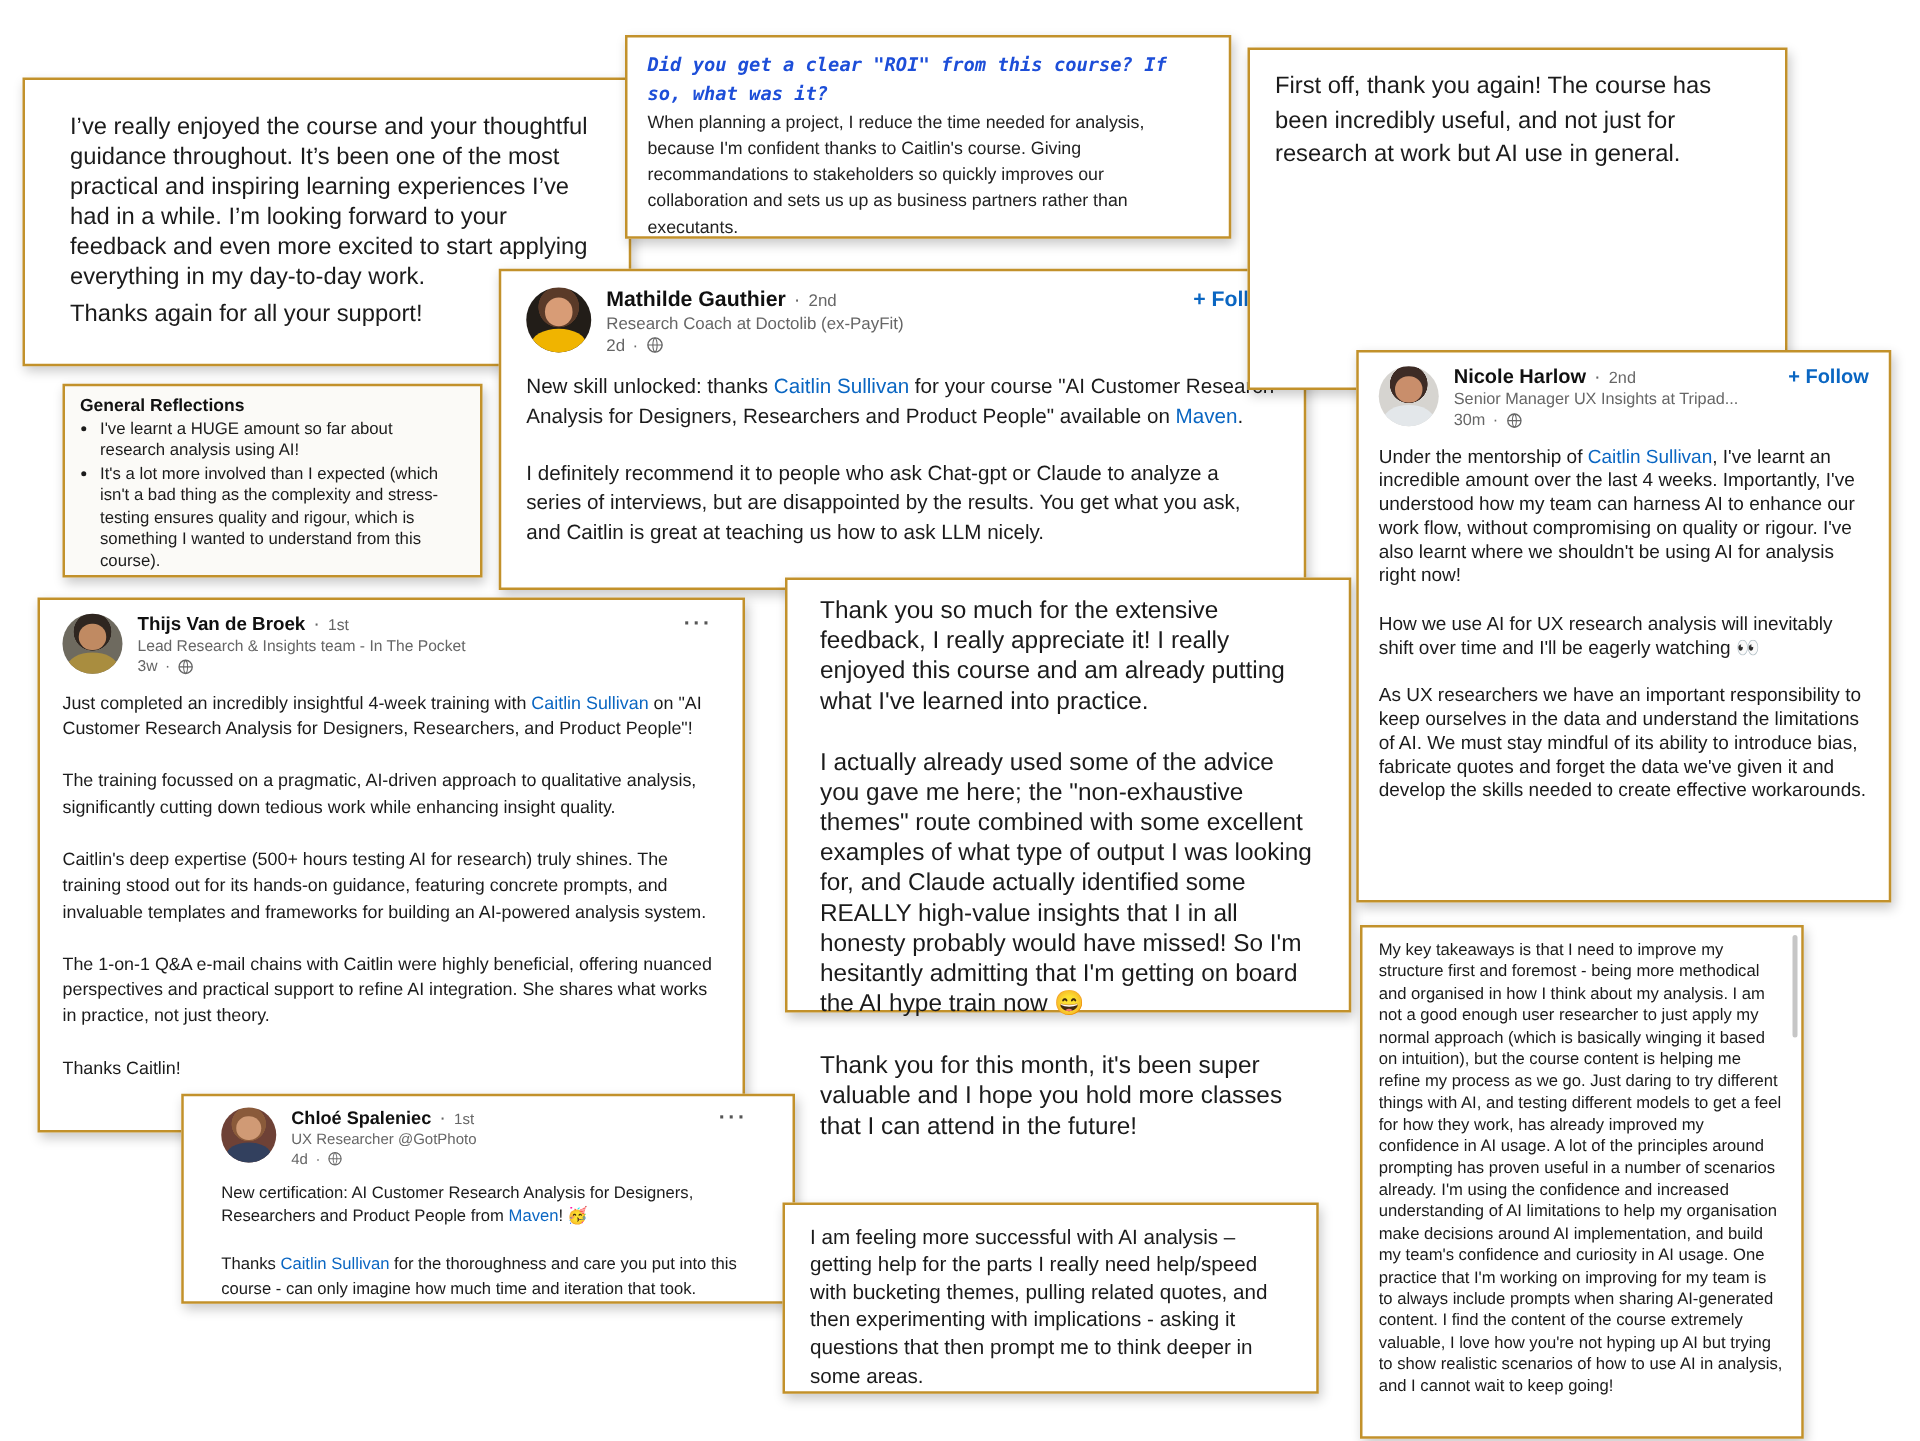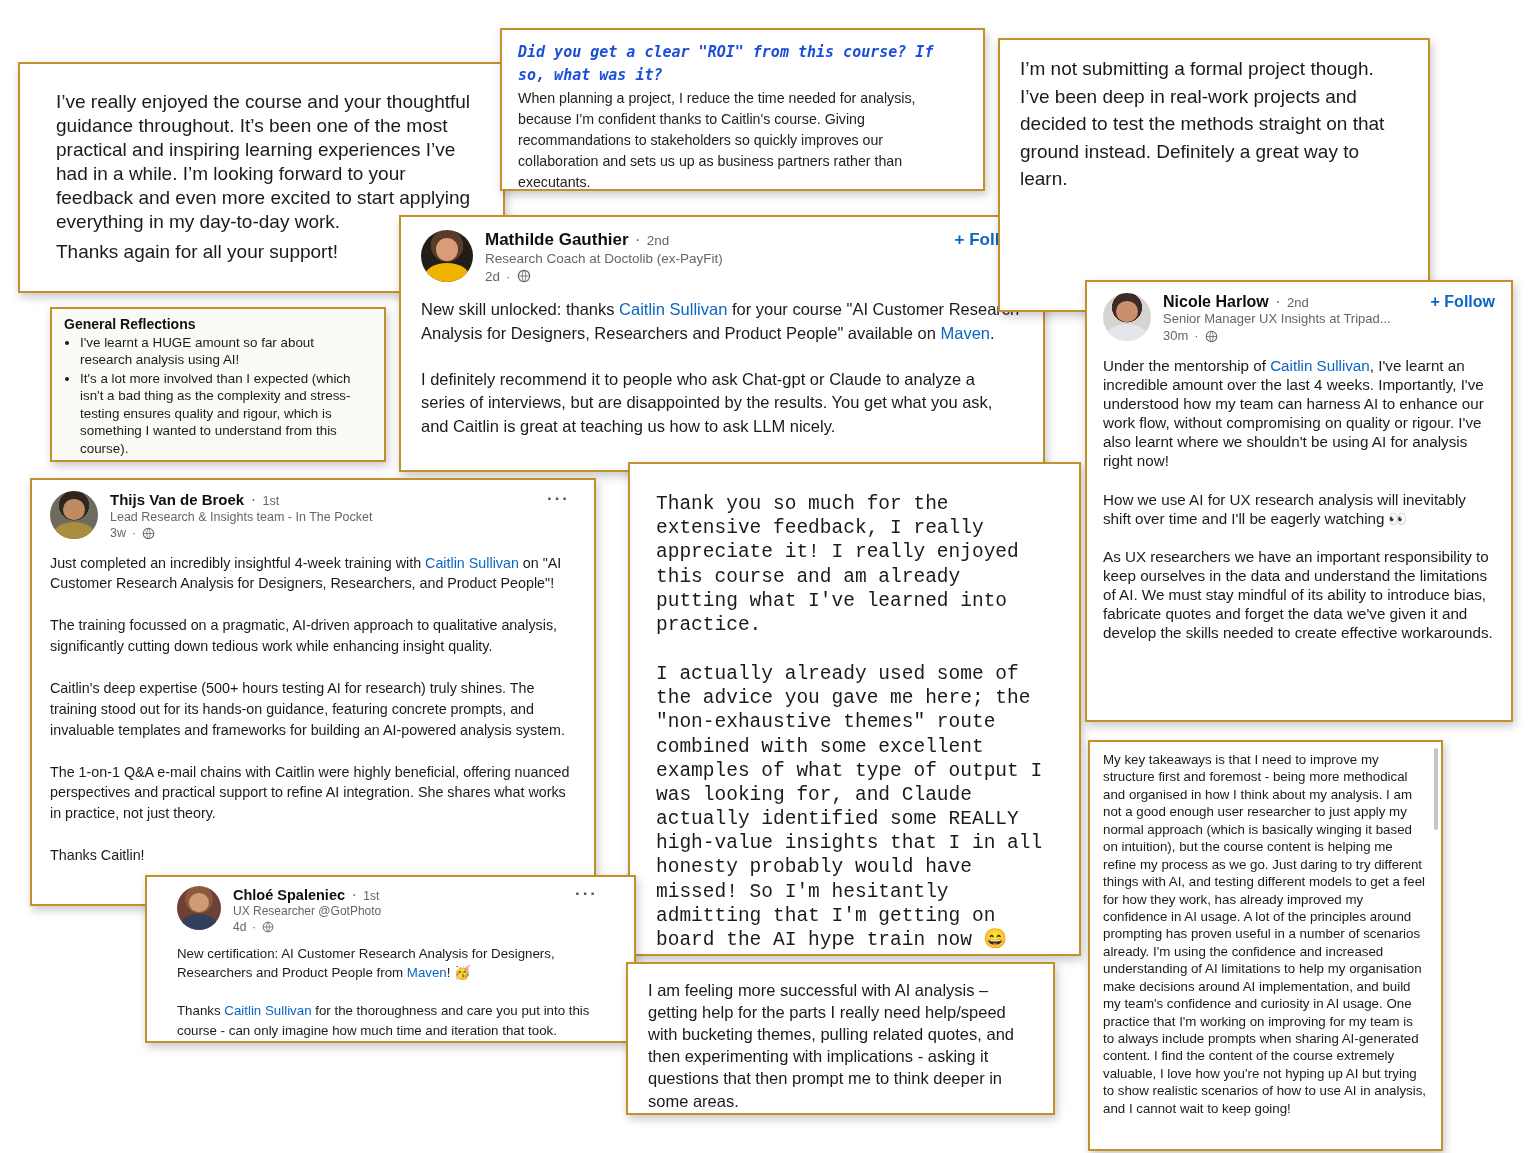--- a/index.html
+++ b/index.html
@@ -22,21 +22,21 @@
   .roi-body{font-size:14.2px;line-height:1.47;color:#222;margin-top:2px;}
 
   .cardC{left:998px;top:38px;width:432px;height:274px;padding:15px 20px;font-size:19px;line-height:1.45;z-index:3;}
   .cardC p+p{margin-top:28px;}
 
   .cardD{left:50px;top:307px;width:336px;height:155px;padding:7px 12px;background:#fbfaf7;z-index:2;}
   .refl-title{font-weight:bold;font-size:14px;color:#111;}
   .cardD ul{margin:2px 0 0 16px;padding:0;font-size:13.4px;line-height:1.3;}
   .cardD li{margin:0 12px 1px 0;}
 
-  .cardH{left:628px;top:462px;width:453px;height:494px;padding:28px 26px;font-size:19.5px;line-height:1.24;z-index:3;font-family:Liberation Mono, monospace;}
+  .cardH{left:628px;top:462px;width:453px;height:348px;padding:12px 26px;font-size:19.5px;line-height:1.24;z-index:3;}
   .cardH p+p{margin-top:25px;}
 
   .cardJ{left:626px;top:962px;width:429px;height:153px;padding:15px 20px;font-size:16.5px;line-height:1.34;z-index:4;}
 
   .cardK{left:1088px;top:740px;width:355px;height:411px;padding:9px 14px 19px 13px;font-size:13.3px;line-height:1.312;z-index:4;}
   .scroll-thumb{position:absolute;right:3px;top:6px;width:4px;height:82px;background:#c6c6c6;border-radius:2px;}
 
   
   .post{z-index:2;}
   .cardE{left:399px;top:215px;width:646px;height:257px;padding:13px 20px;}
@@ -134,21 +134,21 @@
   </header>
   <div class="pbody">
     <p>
       <span>New skill unlocked: thanks </span><a class="plink">Caitlin Sullivan</a><span> for your course "AI Customer Research Analysis for Designers, Researchers and Product People" available on </span><a class="plink">Maven</a><span>.</span>
     </p>
     <p>I definitely recommend it to people who ask Chat-gpt or Claude to analyze a series of interviews, but are disappointed by the results. You get what you ask, and Caitlin is great at teaching us how to ask LLM nicely.</p>
   </div>
 </section>
 
 <section class="card cardC">
-  <p>I’m not submitting a formal project though. I’ve been deep in real-work projects and decided to test the methods straight on that ground instead. Definitely a great way to learn.</p>
+  <p>First off, thank you again! The course has been incredibly useful, and not just for research at work but AI use in general.</p>
 </section>
 
 <section class="card cardD">
   <div class="refl-title">General Reflections</div>
   <ul>
     <li>I've learnt a HUGE amount so far about research analysis using AI!</li>
     <li>It's a lot more involved than I expected (which isn't a bad thing as the complexity and stress-testing ensures quality and rigour, which is something I wanted to understand from this course).</li>
   </ul>
 </section>
 

